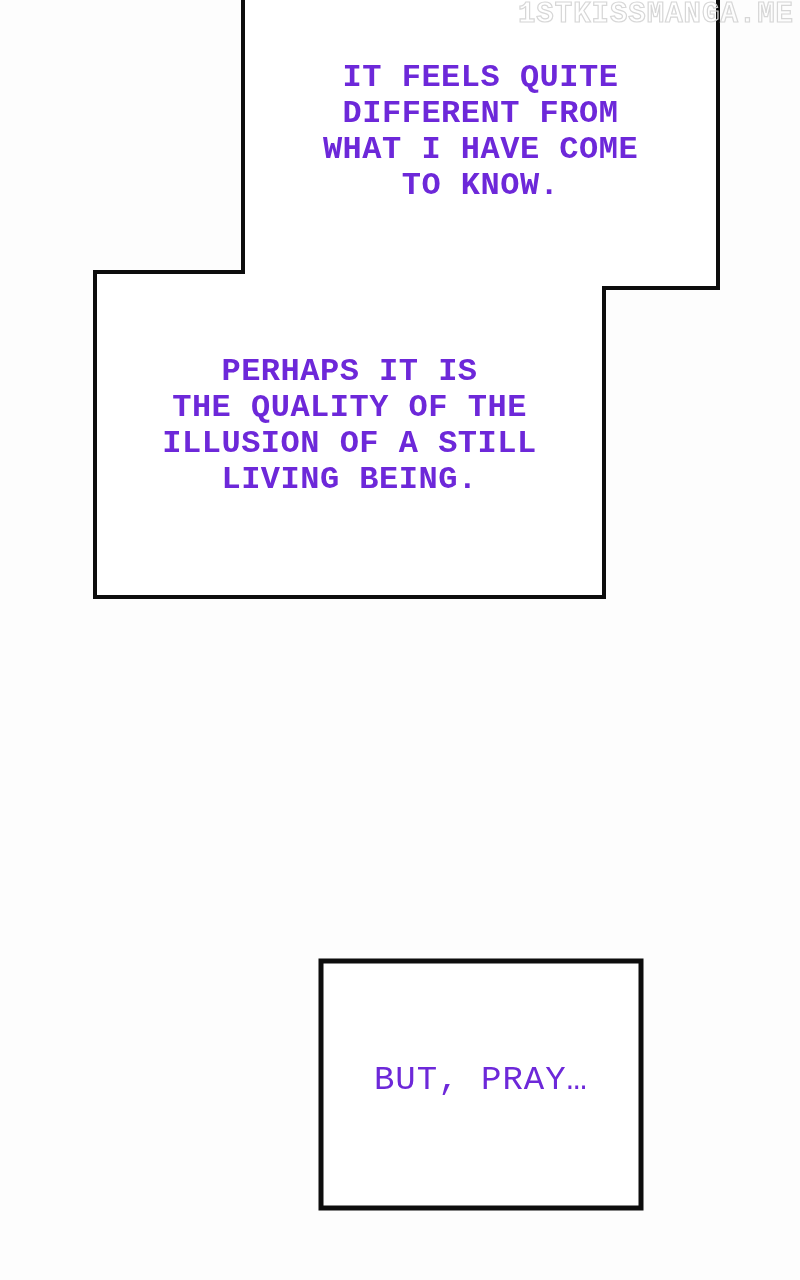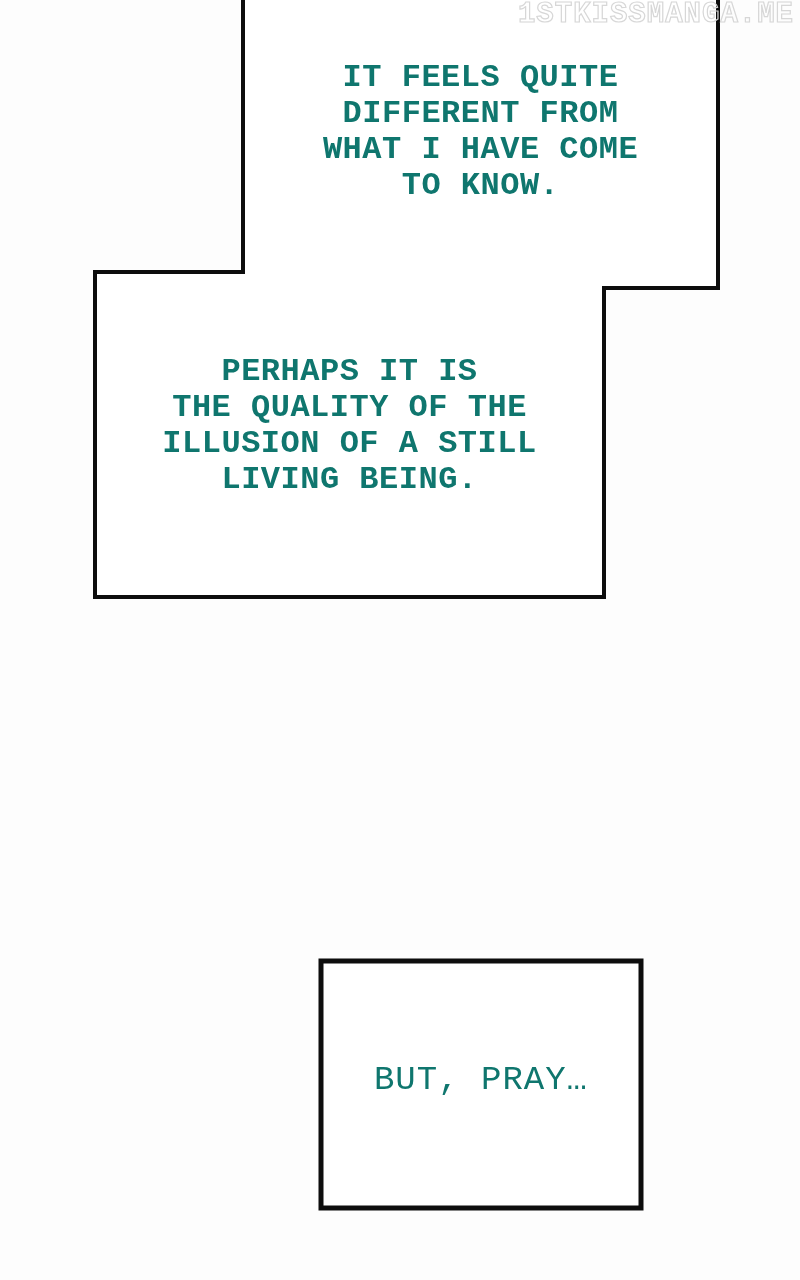--- a/index.html
+++ b/index.html
@@ -41,21 +41,21 @@
     -webkit-text-stroke: 1.2px #d7d7d7;
     white-space: nowrap;
     z-index: 3;
     user-select: none;
   }
   .bubble-text {
     position: absolute;
     z-index: 2;
     white-space: pre-line;
     text-align: center;
-    color: #0f766e;
+    color: #6d28d9;
     font-weight: bold;
   }
   .bubble-text.upper {
     left: 243px;
     top: 60px;
     width: 475px;
     font-size: 32px;
     line-height: 36px;
     letter-spacing: 0.5px;
   }

